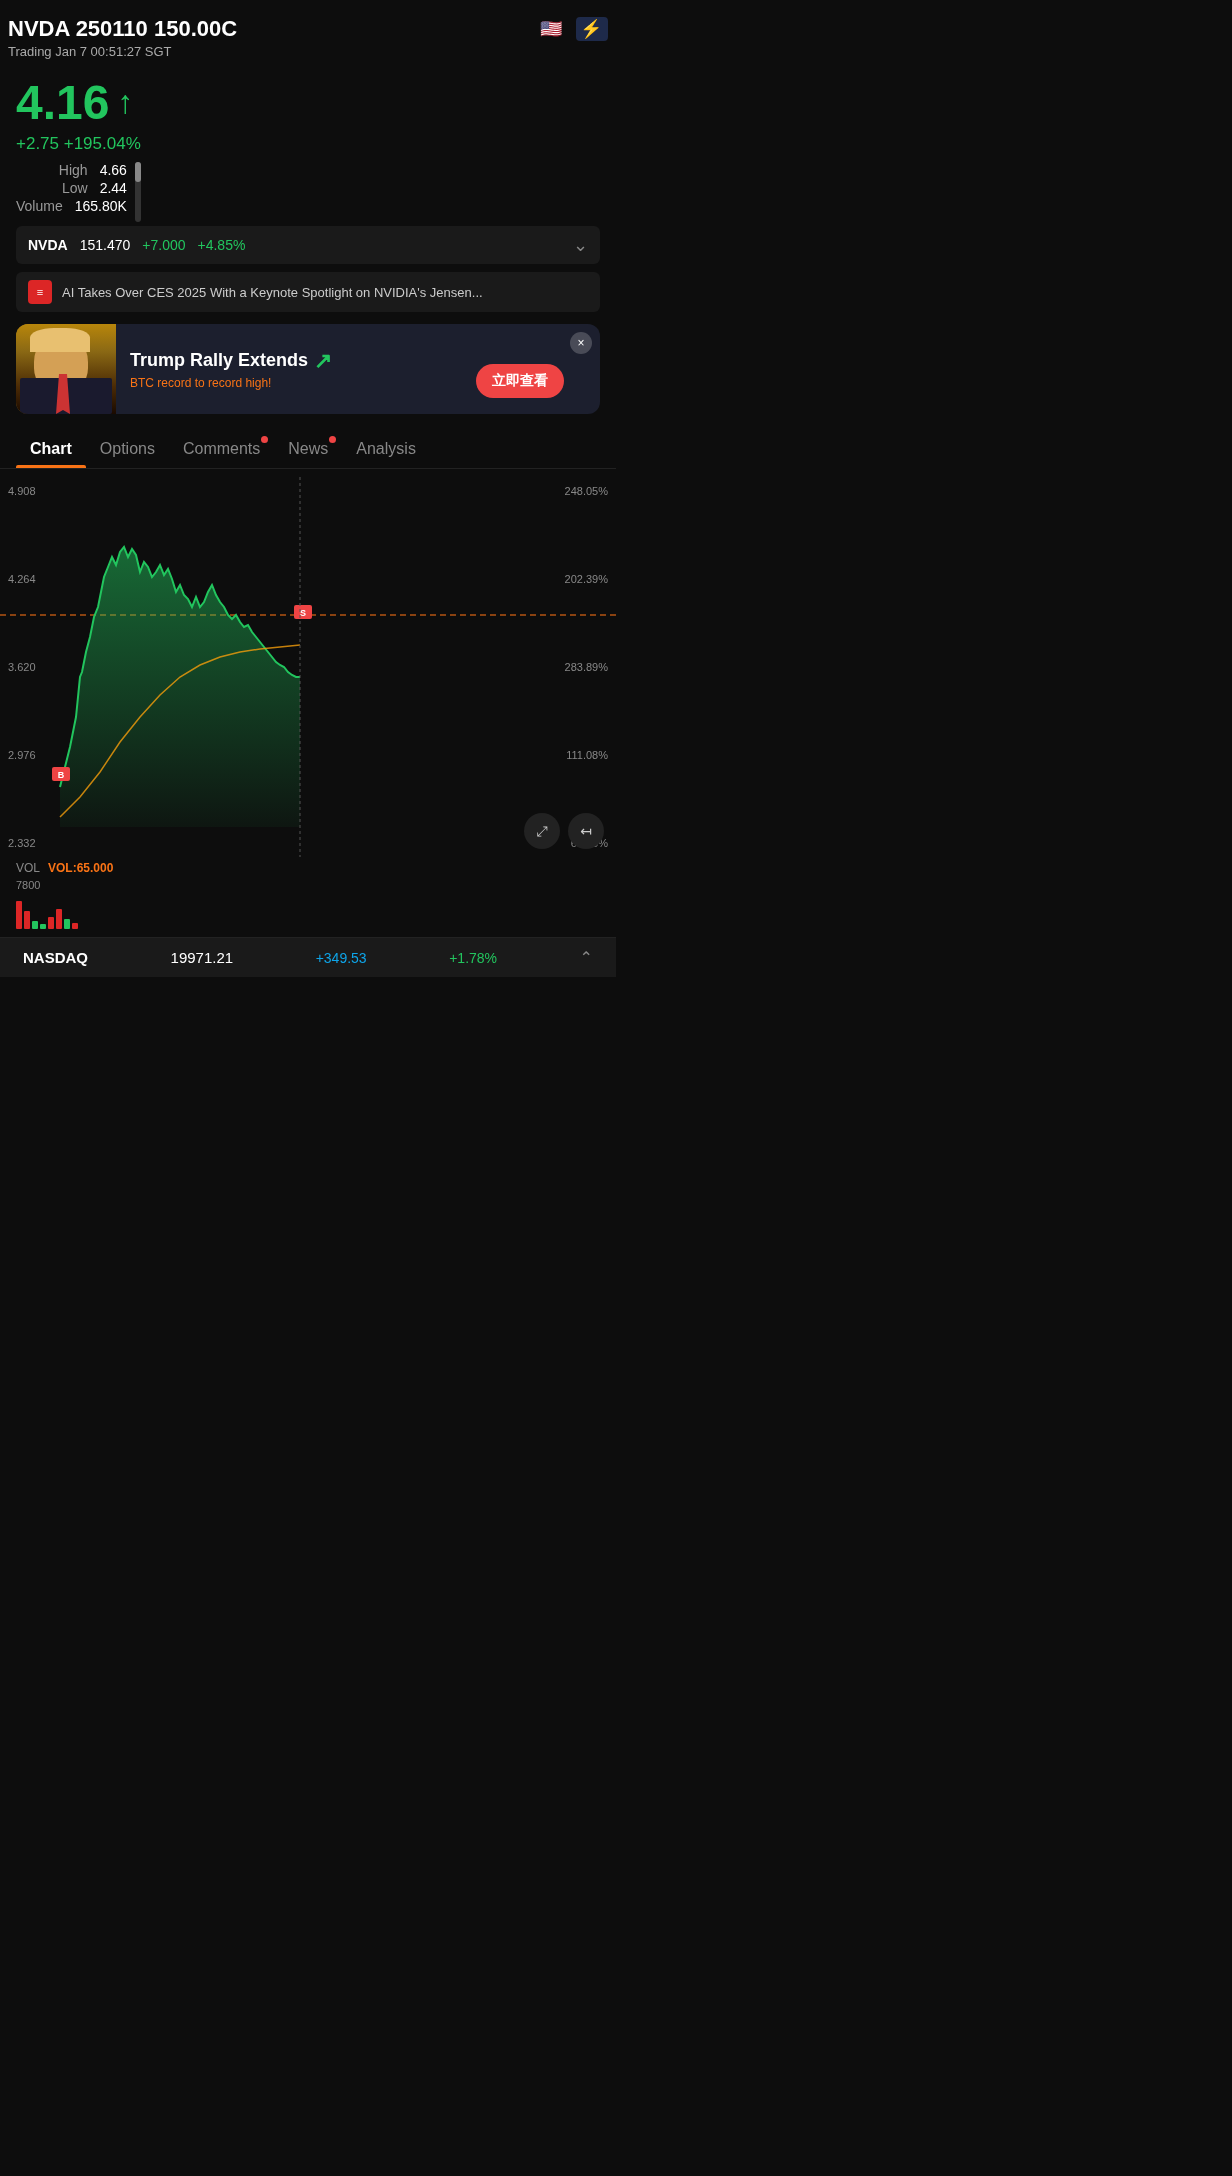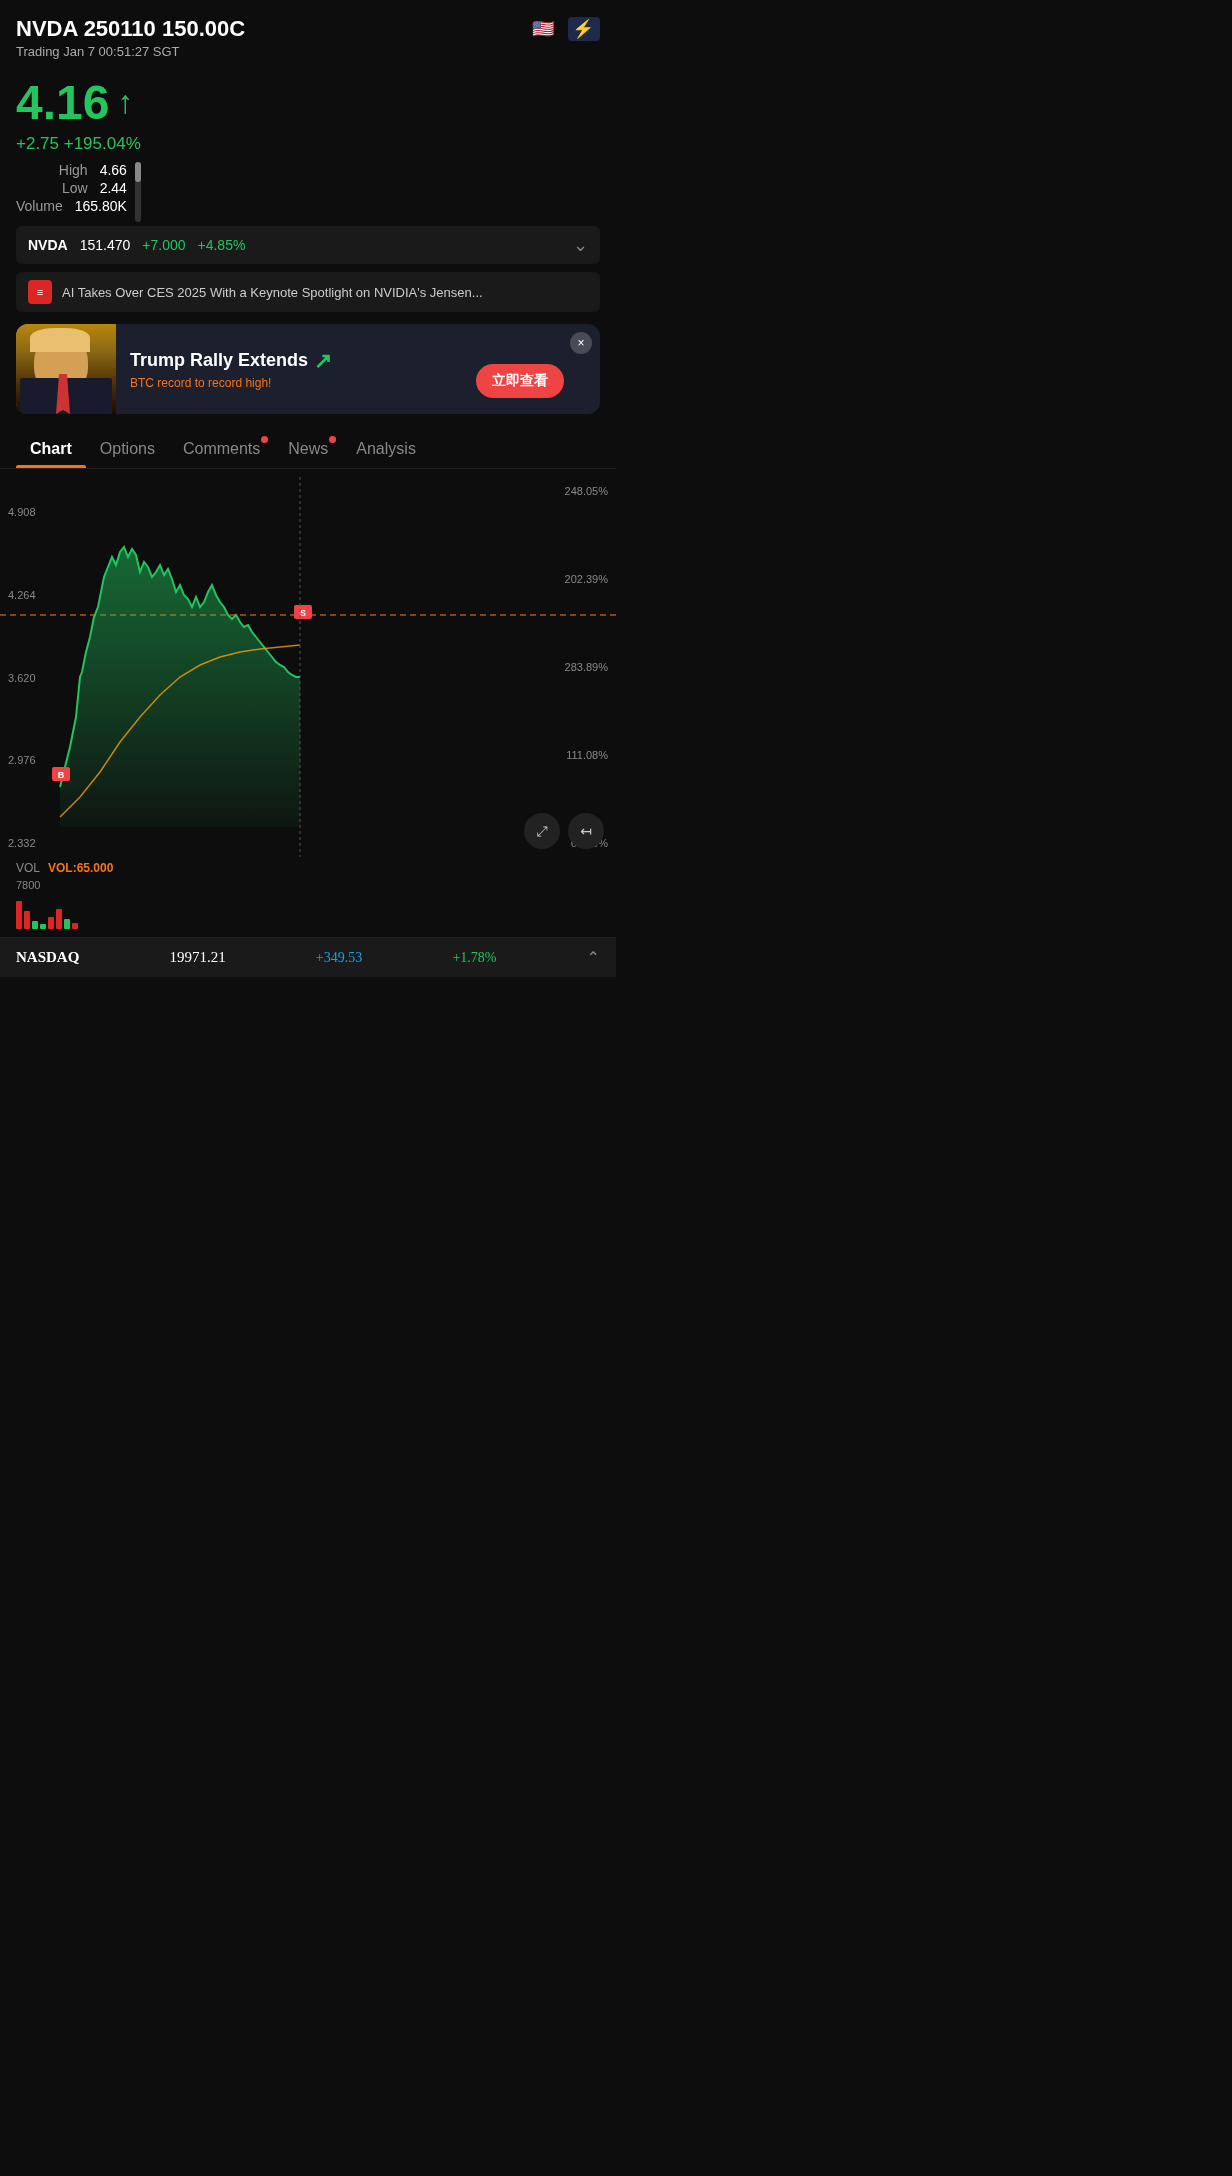--- a/index.html
+++ b/index.html
@@ -6,21 +6,21 @@
     * { margin: 0; padding: 0; box-sizing: border-box; }
     body {
       background: #0d0d0d;
       color: #fff;
       font-family: -apple-system, BlinkMacSystemFont, 'Helvetica Neue', Arial, sans-serif;
       width: 616px;
       min-height: 1088px;
       overflow-x: hidden;
     }
     .header {
-      padding: 16px 16px 8px;
+      padding: 16px 8px 8px;
     }
     .title-row {
       display: flex;
       justify-content: space-between;
       align-items: center;
     }
     .stock-title {
       font-size: 22px;
       font-weight: 700;
       color: #fff;
@@ -282,21 +282,20 @@
       width: 60px;
       display: flex;
       flex-direction: column;
       justify-content: space-between;
       padding: 8px 0;
     }
     .chart-y-label {
       font-size: 11px;
       color: #888;
       padding-left: 8px;
-      margin-top: 21px;
     }
     .chart-y-labels-right {
       position: absolute;
       right: 0;
       top: 0;
       height: 100%;
       width: 70px;
       display: flex;
       flex-direction: column;
       justify-content: space-between;
@@ -354,27 +353,26 @@
       gap: 2px;
       padding: 0 0 4px;
     }
     .vol-bar {
       width: 6px;
       background: #dc2626;
       border-radius: 1px;
     }
     .vol-bar.green { background: #22c55e; }
     .nasdaq-bar {
-      padding: 10px 16px;
+      padding: 10px 23px;
       background: #1a1a1a;
       display: flex;
       align-items: center;
       justify-content: space-between;
       border-top: 1px solid #222;
-      font-family: Liberation Serif, serif;
     }
     .nasdaq-name { font-size: 15px; font-weight: 600; color: #fff; }
     .nasdaq-price { font-size: 15px; color: #fff; }
     .nasdaq-change { font-size: 14px; color: #0ea5e9; text-align: right; }
     .nasdaq-pct { font-size: 14px; color: #22c55e; }
     .nasdaq-chevron { color: #888; font-size: 16px; }
   </style>
 </head>
 <body>
 

